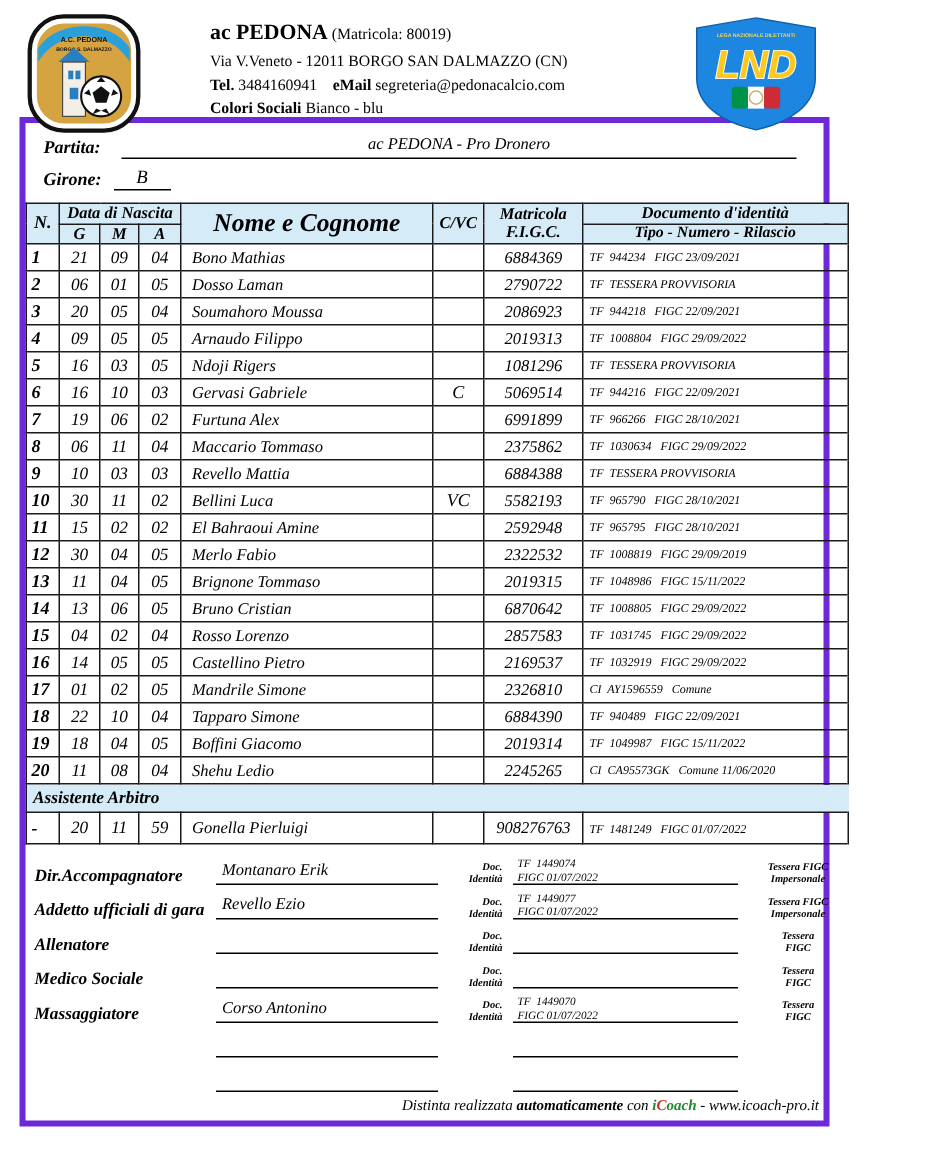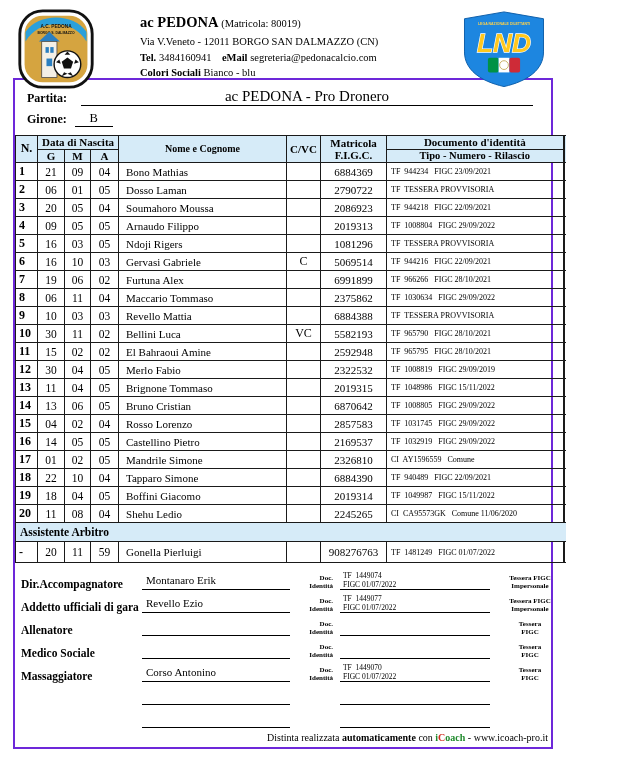--- a/index.html
+++ b/index.html
@@ -8,38 +8,38 @@
 
   
   .doc-header{display:flex;align-items:flex-start;padding:9px 14px 3px 16px;height:78px;box-sizing:border-box;}
   .club-badge{width:80px;height:80px;flex:0 0 auto;}
   .club-info{margin-left:44px;font-size:10.5px;line-height:1.5;padding-top:3px;white-space:nowrap;}
   .club-name{font-weight:bold;font-size:14.5px;}
   .b{font-weight:bold;}
   .lnd-logo{margin-left:auto;width:96px;height:80px;}
 
   
-  .main-box{margin:0 13px;border:2px solid #6d28d9;}
+  .main-box{margin:0 13px;border:4px solid #6d28d9;font-style:italic;}
 
   .match-section{padding:4px 10px 3px 12px;}
   .match-line{display:flex;align-items:flex-end;font-size:12px;font-weight:bold;margin:4px 0 5px;white-space:nowrap;}
   .match-line .lbl{margin-right:6px;}
-  .fillu{flex:1;border-bottom:1px solid #000;text-align:center;font-weight:normal;font-size:15px;margin:0 8px;min-height:15px;}
+  .fillu{flex:1;border-bottom:1px solid #000;text-align:center;font-weight:normal;font-size:11px;margin:0 8px;min-height:15px;}
   .u{border-bottom:1px solid #000;text-align:center;font-weight:normal;font-size:12.5px;margin:0 8px 0 2px;}
   .u.date{width:96px;}
   .u.time{width:48px;}
   .u.venue{flex:1;font-size:9.5px;line-height:1.9;}
   .u.girone{width:38px;}
 
   
   table{width:100%;border-collapse:collapse;table-layout:fixed;}
   th,td{border:1px solid #1a1a1a;padding:0;overflow:hidden;}
   thead th{background:#d6ebf8;font-size:11px;line-height:1.15;}
   .h-n{font-size:12px;}
-  .h-name{font-size:10px;}
+  .h-name{font-size:17px;}
   .h-doc2{font-size:10.5px;}
   td{height:17px;font-size:11.5px;}
   .c-n{font-weight:bold;text-align:left;padding-left:3px;font-size:12px;}
   .c-gma{text-align:center;}
   .c-name{text-align:left;padding-left:7px;font-size:11px;}
   .c-cvc{text-align:center;font-size:12px;}
   .c-matr{text-align:center;font-size:11px;}
   .c-doc{text-align:left;padding-left:4px;font-size:8px;white-space:pre;}
   .thickL{border-left:2px solid #1a1a1a;}
   .card{width:12px;height:14px;border-radius:2px;margin:1px auto;}

